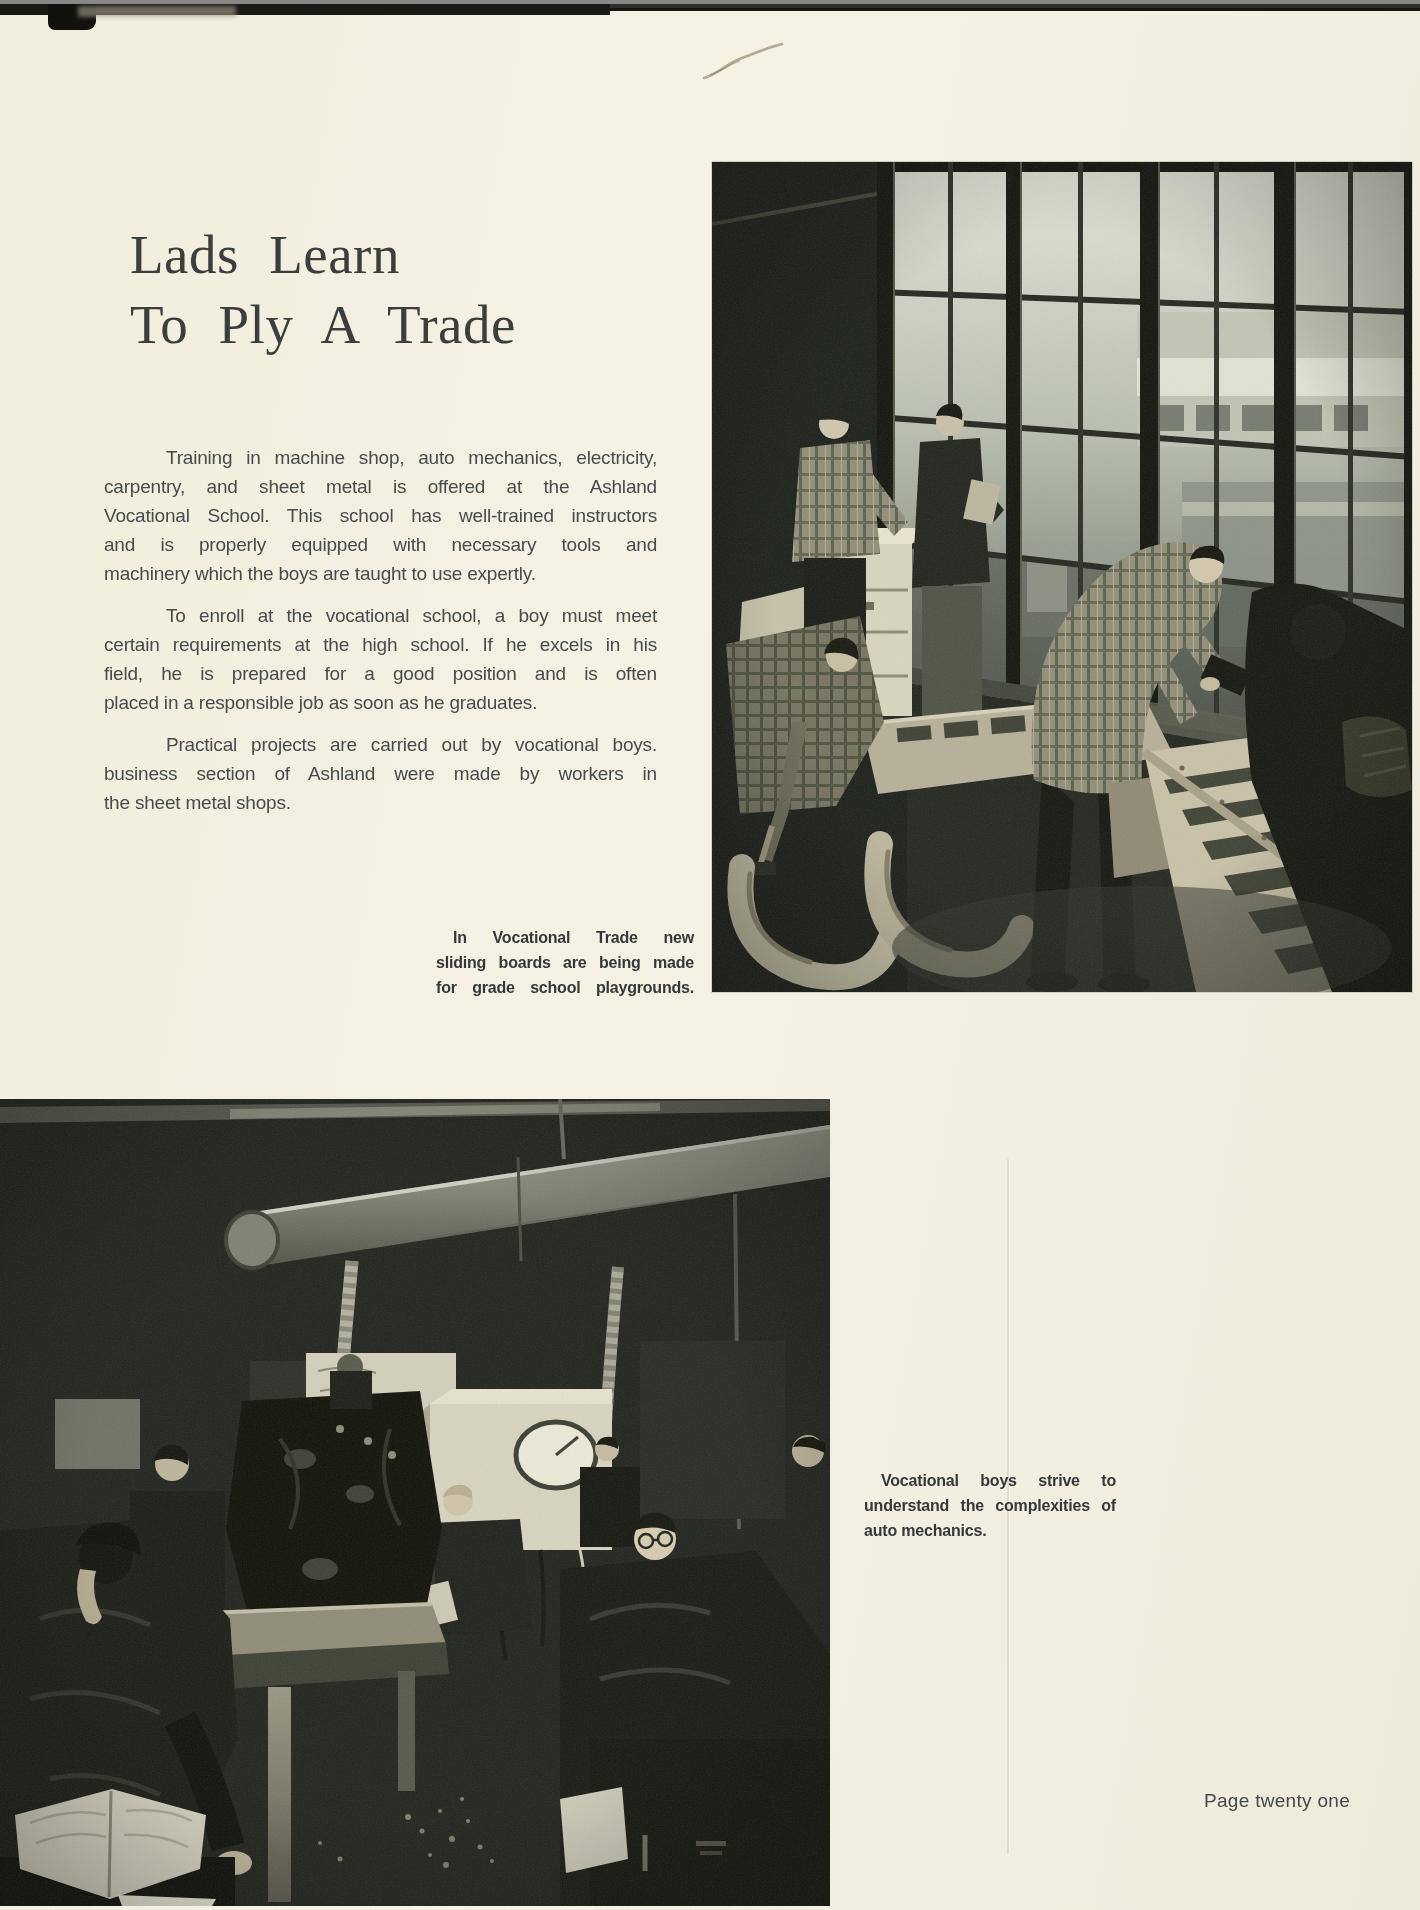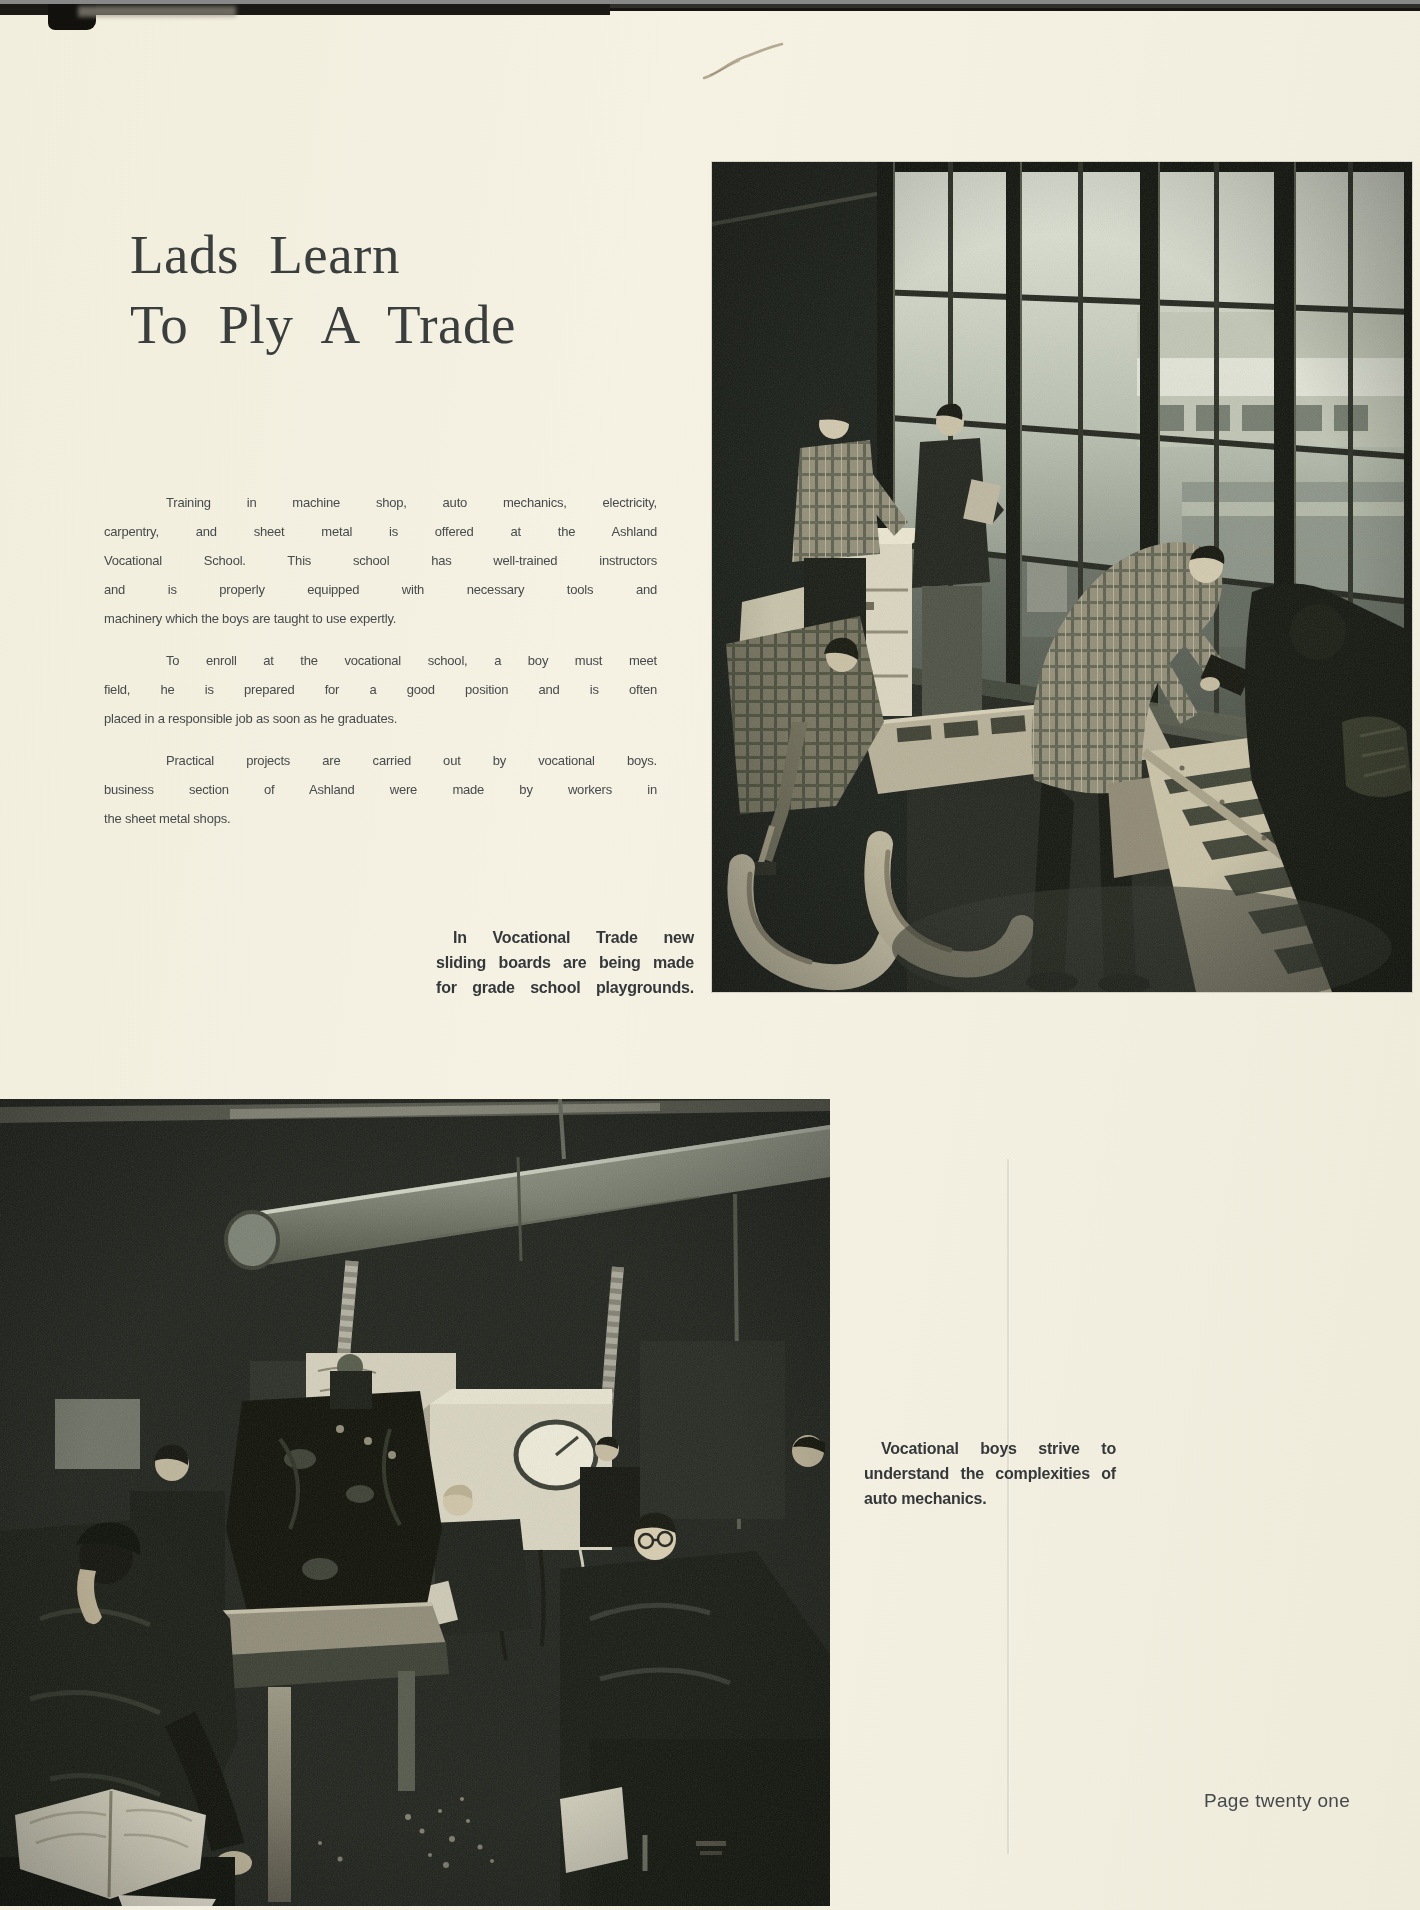--- a/index.html
+++ b/index.html
@@ -17,30 +17,30 @@
   .scan-blob{position:absolute;left:48px;top:0;width:48px;height:26px;background:#12110e;border-radius:0 0 9px 7px;}
   .scan-smudge{position:absolute;left:78px;top:2px;width:158px;height:11px;background:#9b9588;opacity:.65;filter:blur(2px);}
   .scan-strip-right{position:absolute;left:610px;top:0;width:810px;height:4px;background:#34332e;opacity:.85;}
   .crease{position:absolute;left:1007px;top:1155px;width:2px;height:695px;background:rgba(70,66,52,.10);box-shadow:1px 0 0 rgba(255,255,255,.25);}
   .pencil{position:absolute;left:690px;top:30px;}
   
   .title{position:absolute;left:130px;top:216px;color:#3a3f3e;
     font-family:"Liberation Serif", serif;font-size:55px;line-height:70px;
     letter-spacing:.5px;word-spacing:16px;}
   
-  .bodycopy{position:absolute;left:104px;top:484px;width:553px;color:#474b4c;
-    font-size:13px;line-height:29px;letter-spacing:-.2px;}
+  .bodycopy{position:absolute;left:104px;top:439px;width:553px;color:#474b4c;
+    font-size:19px;line-height:29px;letter-spacing:-.2px;}
   .para{margin:0 0 13px 0;}
   .tline{text-align:justify;text-align-last:justify;}
   .tline.first{text-indent:62px;}
   .tline.last{text-align-last:left;}
   
   .cap{position:absolute;color:#35383a;font-weight:bold;font-size:16px;line-height:25px;letter-spacing:-.2px;}
   .cap-top{left:436px;top:921px;width:258px;}
-  .cap-bottom{left:864px;top:1432px;width:252px;}
+  .cap-bottom{left:864px;top:1464px;width:252px;}
   .cap .tline.first{text-indent:17px;}
   
   .photo{position:absolute;box-shadow:0 0 0 1px rgba(40,40,30,.15);}
   .photo-top{left:712px;top:158px;width:700px;height:830px;}
   .photo-bottom{left:0;top:1095px;width:830px;height:807px;box-shadow:none;}
   .photo svg{display:block;}
   
   .pageno{position:absolute;left:1204px;top:1786px;font-size:19px;color:#46494b;letter-spacing:.3px;}
 </style>
 </head>
@@ -68,20 +68,21 @@
   <div class="bodycopy">
     <div class="para">
       <div class="tline first">Training in machine shop, auto mechanics, electricity,</div>
       <div class="tline">carpentry, and sheet metal is offered at the Ashland</div>
       <div class="tline">Vocational School. This school has well-trained instructors</div>
       <div class="tline">and is properly equipped with necessary tools and</div>
       <div class="tline last">machinery which the boys are taught to use expertly.</div>
     </div>
     <div class="para">
       <div class="tline first">To enroll at the vocational school, a boy must meet</div>
+      <div class="tline">certain requirements at the high school. If he excels in his</div>
       <div class="tline">field, he is prepared for a good position and is often</div>
       <div class="tline last">placed in a responsible job as soon as he graduates.</div>
     </div>
     <div class="para">
       <div class="tline first">Practical projects are carried out by vocational boys.</div>
       <div class="tline">business section of Ashland were made by workers in</div>
       <div class="tline last">the sheet metal shops.</div>
     </div>
   </div>
 

